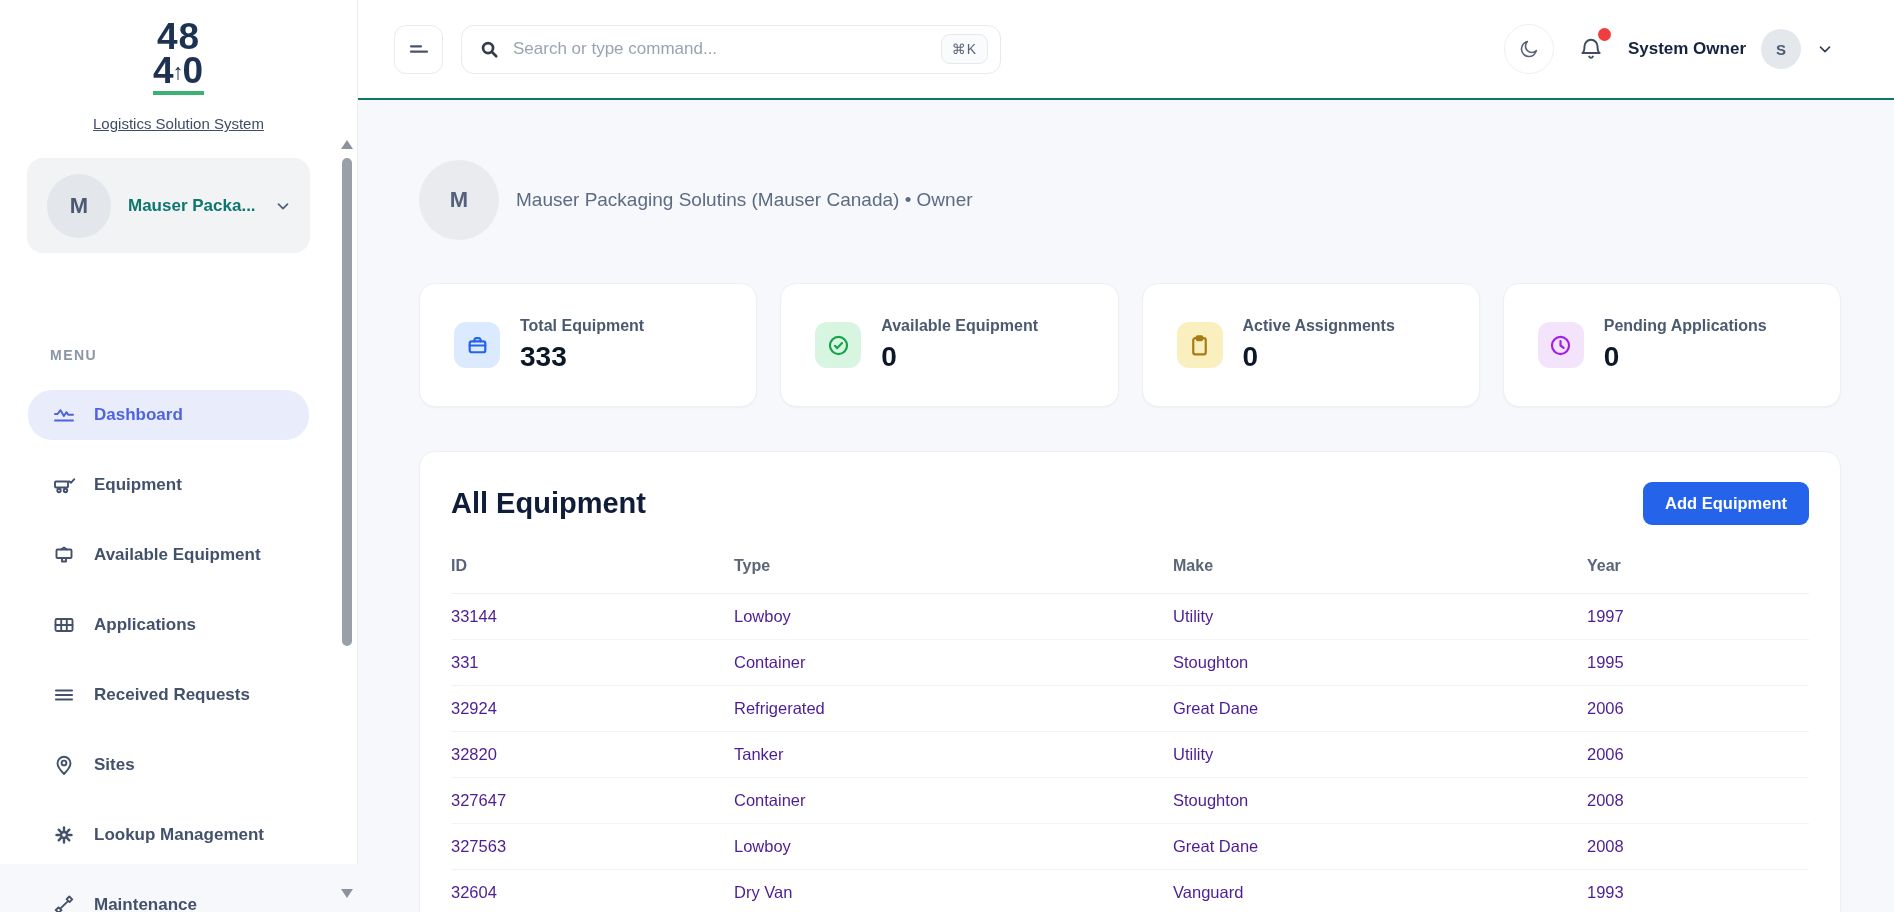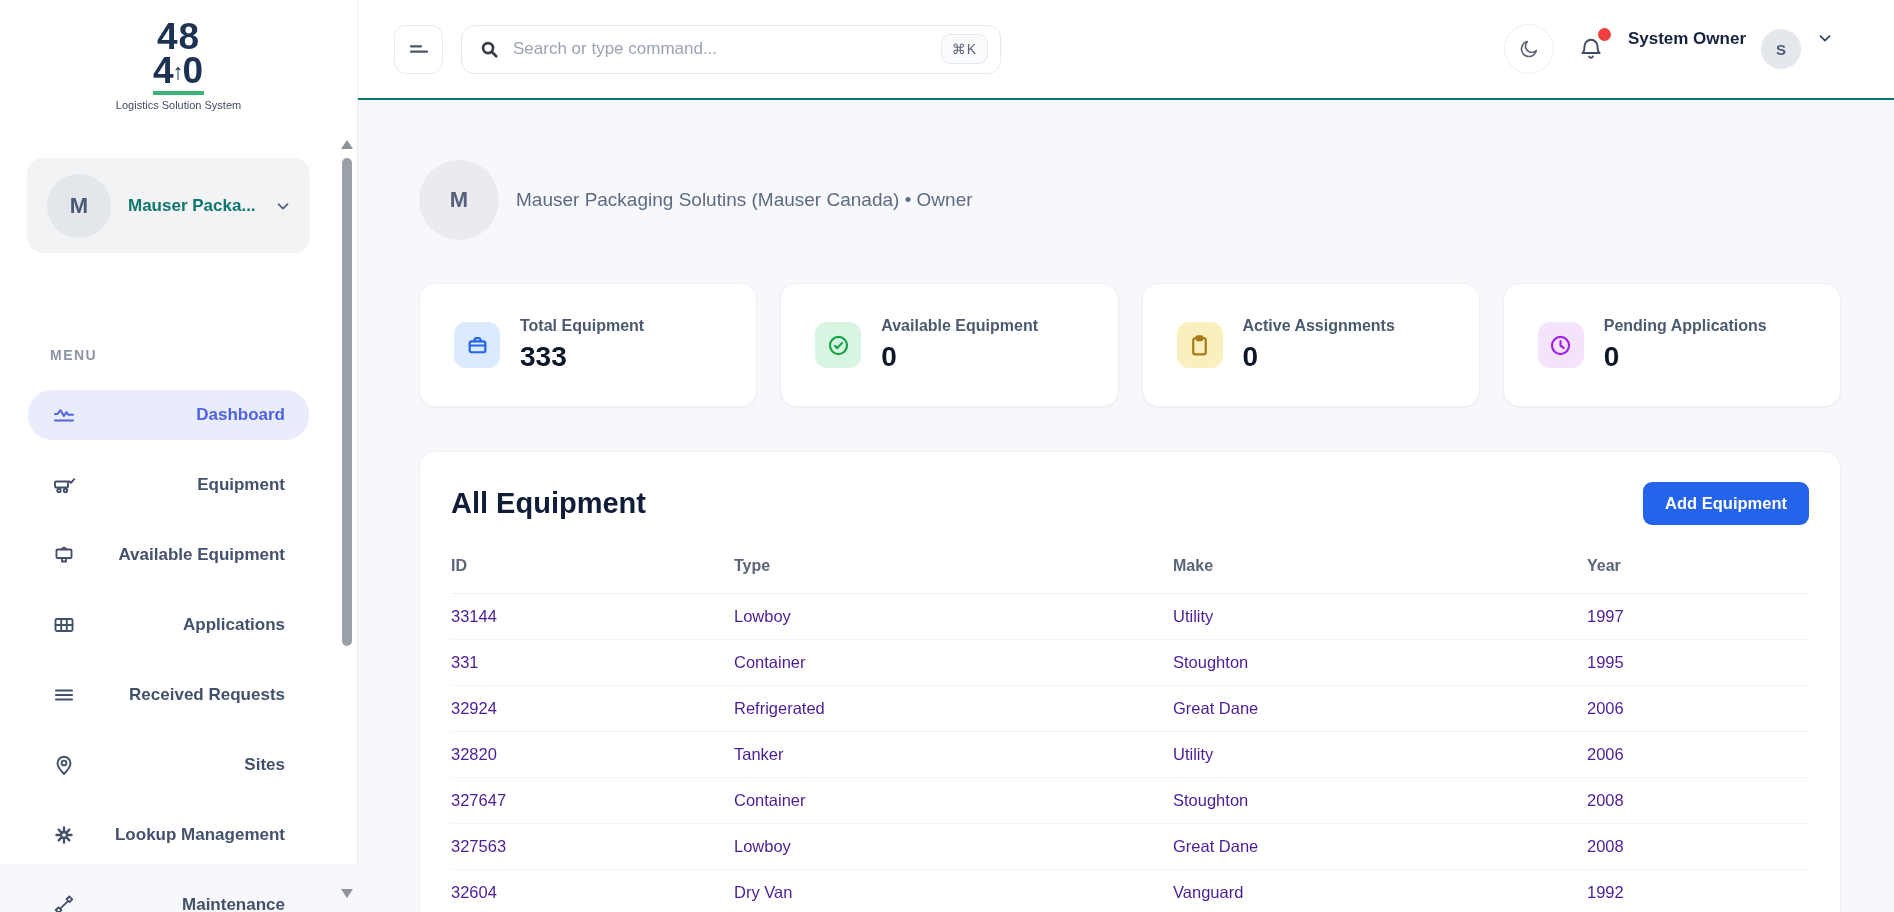--- a/index.html
+++ b/index.html
@@ -6,30 +6,30 @@
   html,body { width:1894px; height:912px; overflow:hidden; }
   body { font-family:"Liberation Sans", sans-serif; background:#f7f8fb; color:#1c2940; }
   .app { display:flex; width:1894px; height:912px; }
 
   
   .sidebar { width:358px; min-width:358px; height:864px; background:#fff; border-right:1px solid #ecedf1; position:relative; }
   .logo { position:absolute; top:20px; left:0; right:0; text-align:center; }
   .logo-digits { color:#1d3253; font-weight:800; font-size:37px; line-height:0.92; letter-spacing:1px; }
   .logo-line2 { display:inline-block; border-bottom:4px solid #3bb273; padding-bottom:3px; }
   .logo-arrow { font-size:22px; vertical-align:4px; margin:0 -2px; }
-  .logo-tagline { margin-top:4px; font-size:11px; color:#3f4c63; }
+  .logo-tagline { margin-top:20px; font-size:15px; color:#3f4c63;text-decoration:underline; }
 
   .org-card { position:absolute; top:158px; left:27px; width:283px; height:95px; background:#f1f3f5; border-radius:16px; display:flex; align-items:center; padding:0 18px 0 20px; gap:17px; cursor:pointer; }
   .org-avatar { width:64px; height:64px; border-radius:50%; background:#e3e6ea; color:#4a5a74; font-size:22px; font-weight:600; display:flex; align-items:center; justify-content:center; }
   .org-name { flex:1; font-weight:700; font-size:17px; color:#0f766e; }
   .org-chevron { width:18px; height:18px; color:#53627e; }
 
   .menu-label { position:absolute; top:347px; left:50px; font-size:14px; font-weight:700; letter-spacing:1.5px; color:#8b95a6; }
   .menu { position:absolute; top:390px; left:28px; width:281px; display:flex; flex-direction:column; gap:20px; }
-  .menu-item { display:flex; align-items:center; gap:18px; height:50px; padding:0 24px; border-radius:24px; color:#43516b; font-size:17px; font-weight:600; cursor:pointer;justify-content:space-between; }
+  .menu-item { display:flex; align-items:center; gap:18px; height:50px; padding:0 24px; border-radius:24px; color:#43516b; font-size:17px; font-weight:600; cursor:pointer; }
   .menu-item.active { background:#e9edfb; color:#4f63e0; }
   .mi-icon { width:24px; height:24px; flex:none; display:flex; }
 
   .sb-track { position:absolute; right:4px; top:140px; width:12px; height:766px; }
   .sb-up { position:absolute; top:0; left:0; width:0; height:0; border-left:6px solid transparent; border-right:6px solid transparent; border-bottom:9px solid #8d939c; }
   .sb-thumb { position:absolute; top:18px; left:1px; width:10px; height:488px; background:#9aa0a8; border-radius:6px; }
   .sb-down { position:absolute; bottom:8px; left:0; width:0; height:0; border-left:6px solid transparent; border-right:6px solid transparent; border-top:9px solid #8d939c; }
 
   
   .main { flex:1; display:flex; flex-direction:column; height:912px; }
@@ -41,21 +41,21 @@
   .searchbar input { flex:1; border:none; outline:none; font-family:inherit; font-size:17px; color:#2a3650; background:transparent; }
   .searchbar input::placeholder { color:#9aa3b2; }
   .kbd { border:1px solid #e6e9ef; background:#fafbfc; border-radius:9px; padding:6px 10px; font-size:14px; color:#5a6578; letter-spacing:1px; white-space:nowrap; }
 
   .topbar-right { margin-left:auto; display:flex; align-items:center; gap:24px; }
   .moon-btn { width:50px; height:50px; border-radius:50%; border:1px solid #edeff3; background:#fff; display:flex; align-items:center; justify-content:center; color:#5b6577; cursor:pointer; }
   .moon-btn svg { width:22px; height:22px; }
   .bell-wrap { position:relative; width:26px; height:26px; color:#3f4c63; cursor:pointer; }
   .bell-wrap svg { width:26px; height:26px; }
   .bell-dot { position:absolute; top:-8px; right:-7px; width:13px; height:13px; border-radius:50%; background:#f03e3e; }
-  .user { display:flex; align-items:flex-start; gap:15px; cursor:pointer; }
+  .user { display:flex; align-items:center; gap:15px; cursor:pointer; }
   .user-name { font-weight:700; font-size:17px; color:#16233f; }
   .user-avatar { width:40px; height:40px; border-radius:50%; background:#e4e7ec; color:#4a5a74; font-size:15px; font-weight:600; display:flex; align-items:center; justify-content:center; }
   .user-chevron { width:18px; height:18px; color:#333f55; display:flex; }
 
   .content { flex:1; padding:60px 53px 0 61px; overflow:hidden; }
 
   .welcome { display:flex; align-items:center; gap:17px; margin-bottom:43px; }
   .w-avatar { width:80px; height:80px; border-radius:50%; background:#e9ebef; color:#55607a; font-size:22px; font-weight:600; display:flex; align-items:center; justify-content:center; flex:none; }
   .w-title { font-size:29px; font-weight:800; color:#0f1d39; margin-bottom:8px; letter-spacing:0.2px; }
   .w-sub { font-size:19px; color:#5d6b82; }
@@ -341,19 +341,19 @@
             <div class="trow">
               <div>327563</div>
               <div>Lowboy</div>
               <div>Great Dane</div>
               <div>2008</div>
             </div>
             <div class="trow">
               <div>32604</div>
               <div>Dry Van</div>
               <div>Vanguard</div>
-              <div>1992</div>
+              <div>1993</div>
             </div>
           </div>
       </section>
     </main>
   </div>
 </div>
 
 </body></html>

